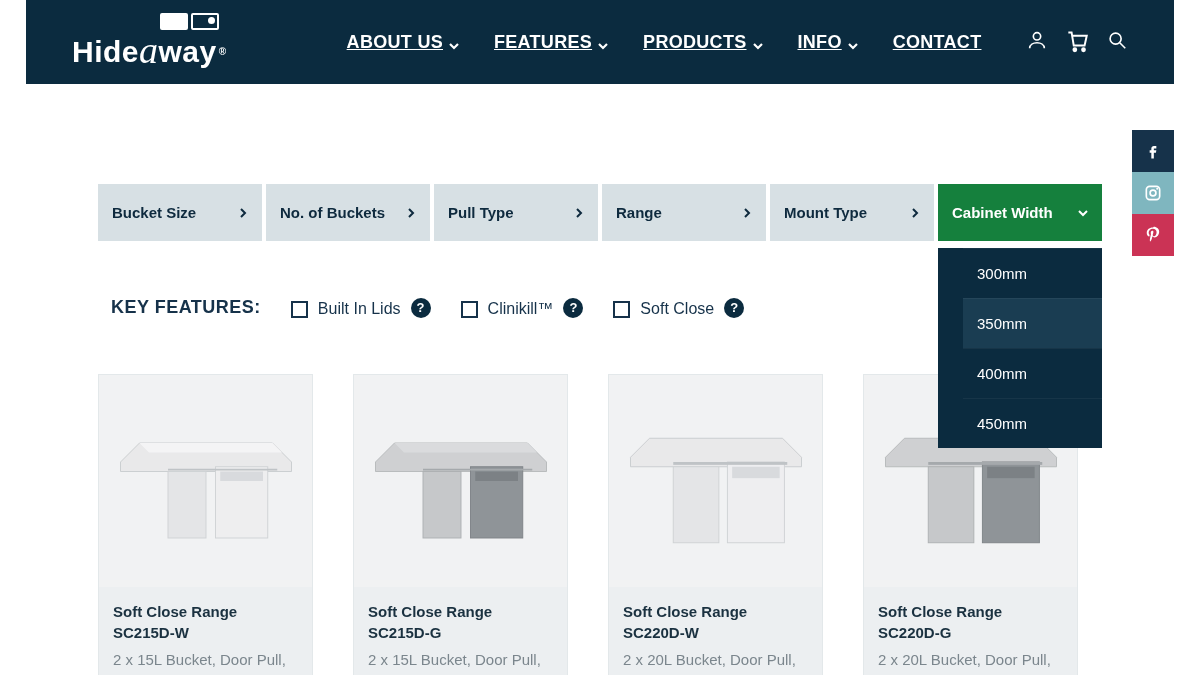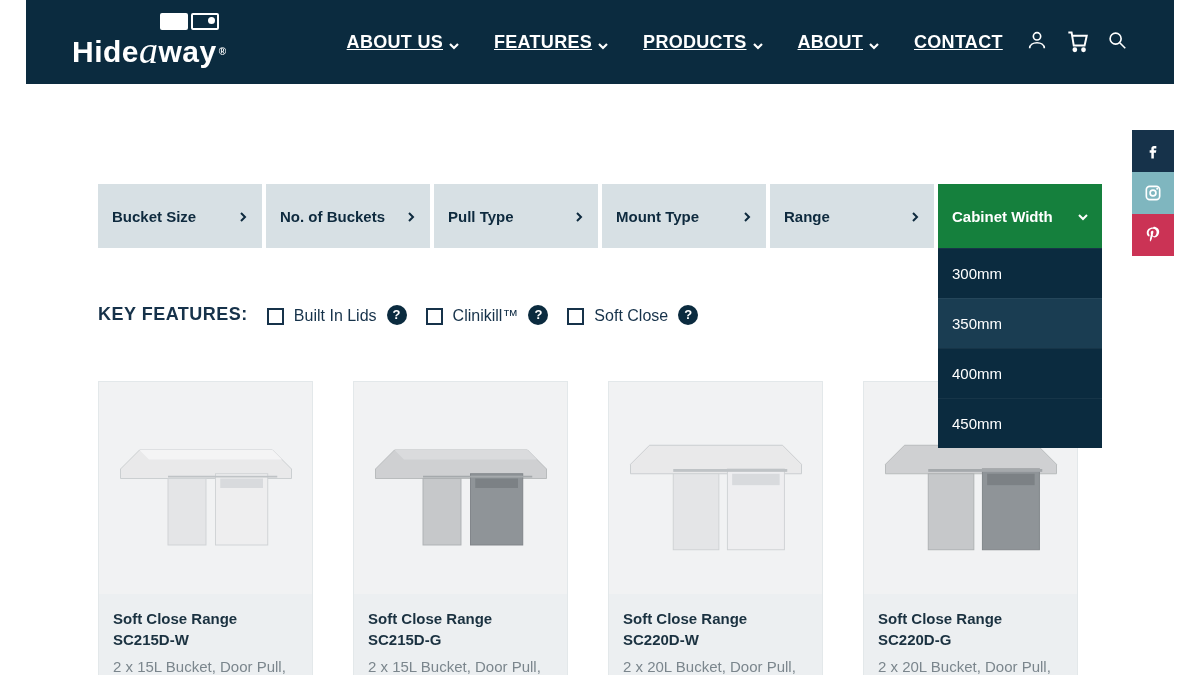--- a/index.html
+++ b/index.html
@@ -36,39 +36,40 @@
   .hero-bleed {
     position: absolute; top: 6px; left: 0; right: 0; text-align: center;
     font-size: 58px; font-weight: 700; color: rgba(13,43,62,0.18); letter-spacing: 4px;
     z-index: -1;
   }
   .header-wrap { position: relative; margin: 0 26px; }
   
   .content { padding: 100px 98px 0 98px; position: relative; }
   .filters { display: flex; gap: 4px; }
   .filter {
-    flex: 1; height: 64px; background: #d7e0e4; padding: 0 14px;
+    flex: 1; height: 57px; background: #d7e0e4; padding: 0 14px;
     display: flex; align-items: center; justify-content: space-between;
     font-size: 15px; font-weight: 600; color: #0e2a3e; cursor: pointer;
     position: relative;
   }
   .filter.active { background: #15803d; color: #fff; }
   .filter .caret svg { width: 10px; height: 10px; stroke: currentColor; stroke-width: 2; fill: none; }
   .filter.active .caret svg { transform: rotate(90deg); }
   .dropdown {
     position: absolute; top: 64px; left: 0; right: 0; background: #0b2b3f; z-index: 50;
     color: #fff;
   }
   .dropdown-item {
     padding: 16px 14px; font-size: 15px; font-weight: 500; cursor: pointer;
     border-top: 1px solid rgba(255,255,255,0.05);
+    margin-left: 25px;
   }
   .dropdown-item.hover { background: #1a3d52; }
   
-  .kf-row { display: flex; align-items: center; gap: 19px; margin-top: 56px; }
+  .kf-row { display: flex; align-items: center; gap: 30px; margin-top: 56px; margin-left: 13px; }
   .kf-title { font-size: 18px; font-weight: 700; letter-spacing: 0.5px; color: #16324a; }
   .kf-opt { display: flex; align-items: flex-end; gap: 10px; font-size: 16px; color: #16324a; font-weight: 500;}
   .kf-check { width: 17px; height: 17px; border: 2px solid #16324a; background: #fff; cursor: pointer; }
   .kf-help {
     width: 20px; height: 20px; border-radius: 50%; background: #0b2b3f; color: #fff;
     font-size: 13px; font-weight: 700; display: inline-flex; align-items: center;
     justify-content: center; cursor: pointer;
   }
   
   .grid { display: flex; gap: 40px; margin-top: 56px; }
@@ -115,21 +116,21 @@
               <polyline points="2,4 6,8 10,4"></polyline>
             </svg></span>
       </div>
       <div class="nav-item">
         <span>PRODUCTS</span>
         <span class="chev-down"><svg viewBox="0 0 12 12">
               <polyline points="2,4 6,8 10,4"></polyline>
             </svg></span>
       </div>
       <div class="nav-item">
-        <span>ABOUT</span>
+        <span>INFO</span>
         <span class="chev-down"><svg viewBox="0 0 12 12">
               <polyline points="2,4 6,8 10,4"></polyline>
             </svg></span>
       </div>
       <div class="nav-item">
         <span>CONTACT</span>
       </div>
     </nav>
 
     <div class="header-icons">
@@ -171,27 +172,27 @@
             <polyline points="3,1 7,5 3,9"></polyline>
           </svg></span>
     </div>
     <div class="filter">
       <span>Pull Type</span>
       <span class="caret"><svg viewBox="0 0 10 10">
             <polyline points="3,1 7,5 3,9"></polyline>
           </svg></span>
     </div>
     <div class="filter">
+      <span>Range</span>
+      <span class="caret"><svg viewBox="0 0 10 10">
+            <polyline points="3,1 7,5 3,9"></polyline>
+          </svg></span>
+    </div>
+    <div class="filter">
       <span>Mount Type</span>
-      <span class="caret"><svg viewBox="0 0 10 10">
-            <polyline points="3,1 7,5 3,9"></polyline>
-          </svg></span>
-    </div>
-    <div class="filter">
-      <span>Range</span>
       <span class="caret"><svg viewBox="0 0 10 10">
             <polyline points="3,1 7,5 3,9"></polyline>
           </svg></span>
     </div>
     <div class="filter active">
       <span>Cabinet Width</span>
       <span class="caret"><svg viewBox="0 0 10 10">
             <polyline points="3,1 7,5 3,9"></polyline>
           </svg></span>
       <div class="dropdown">

